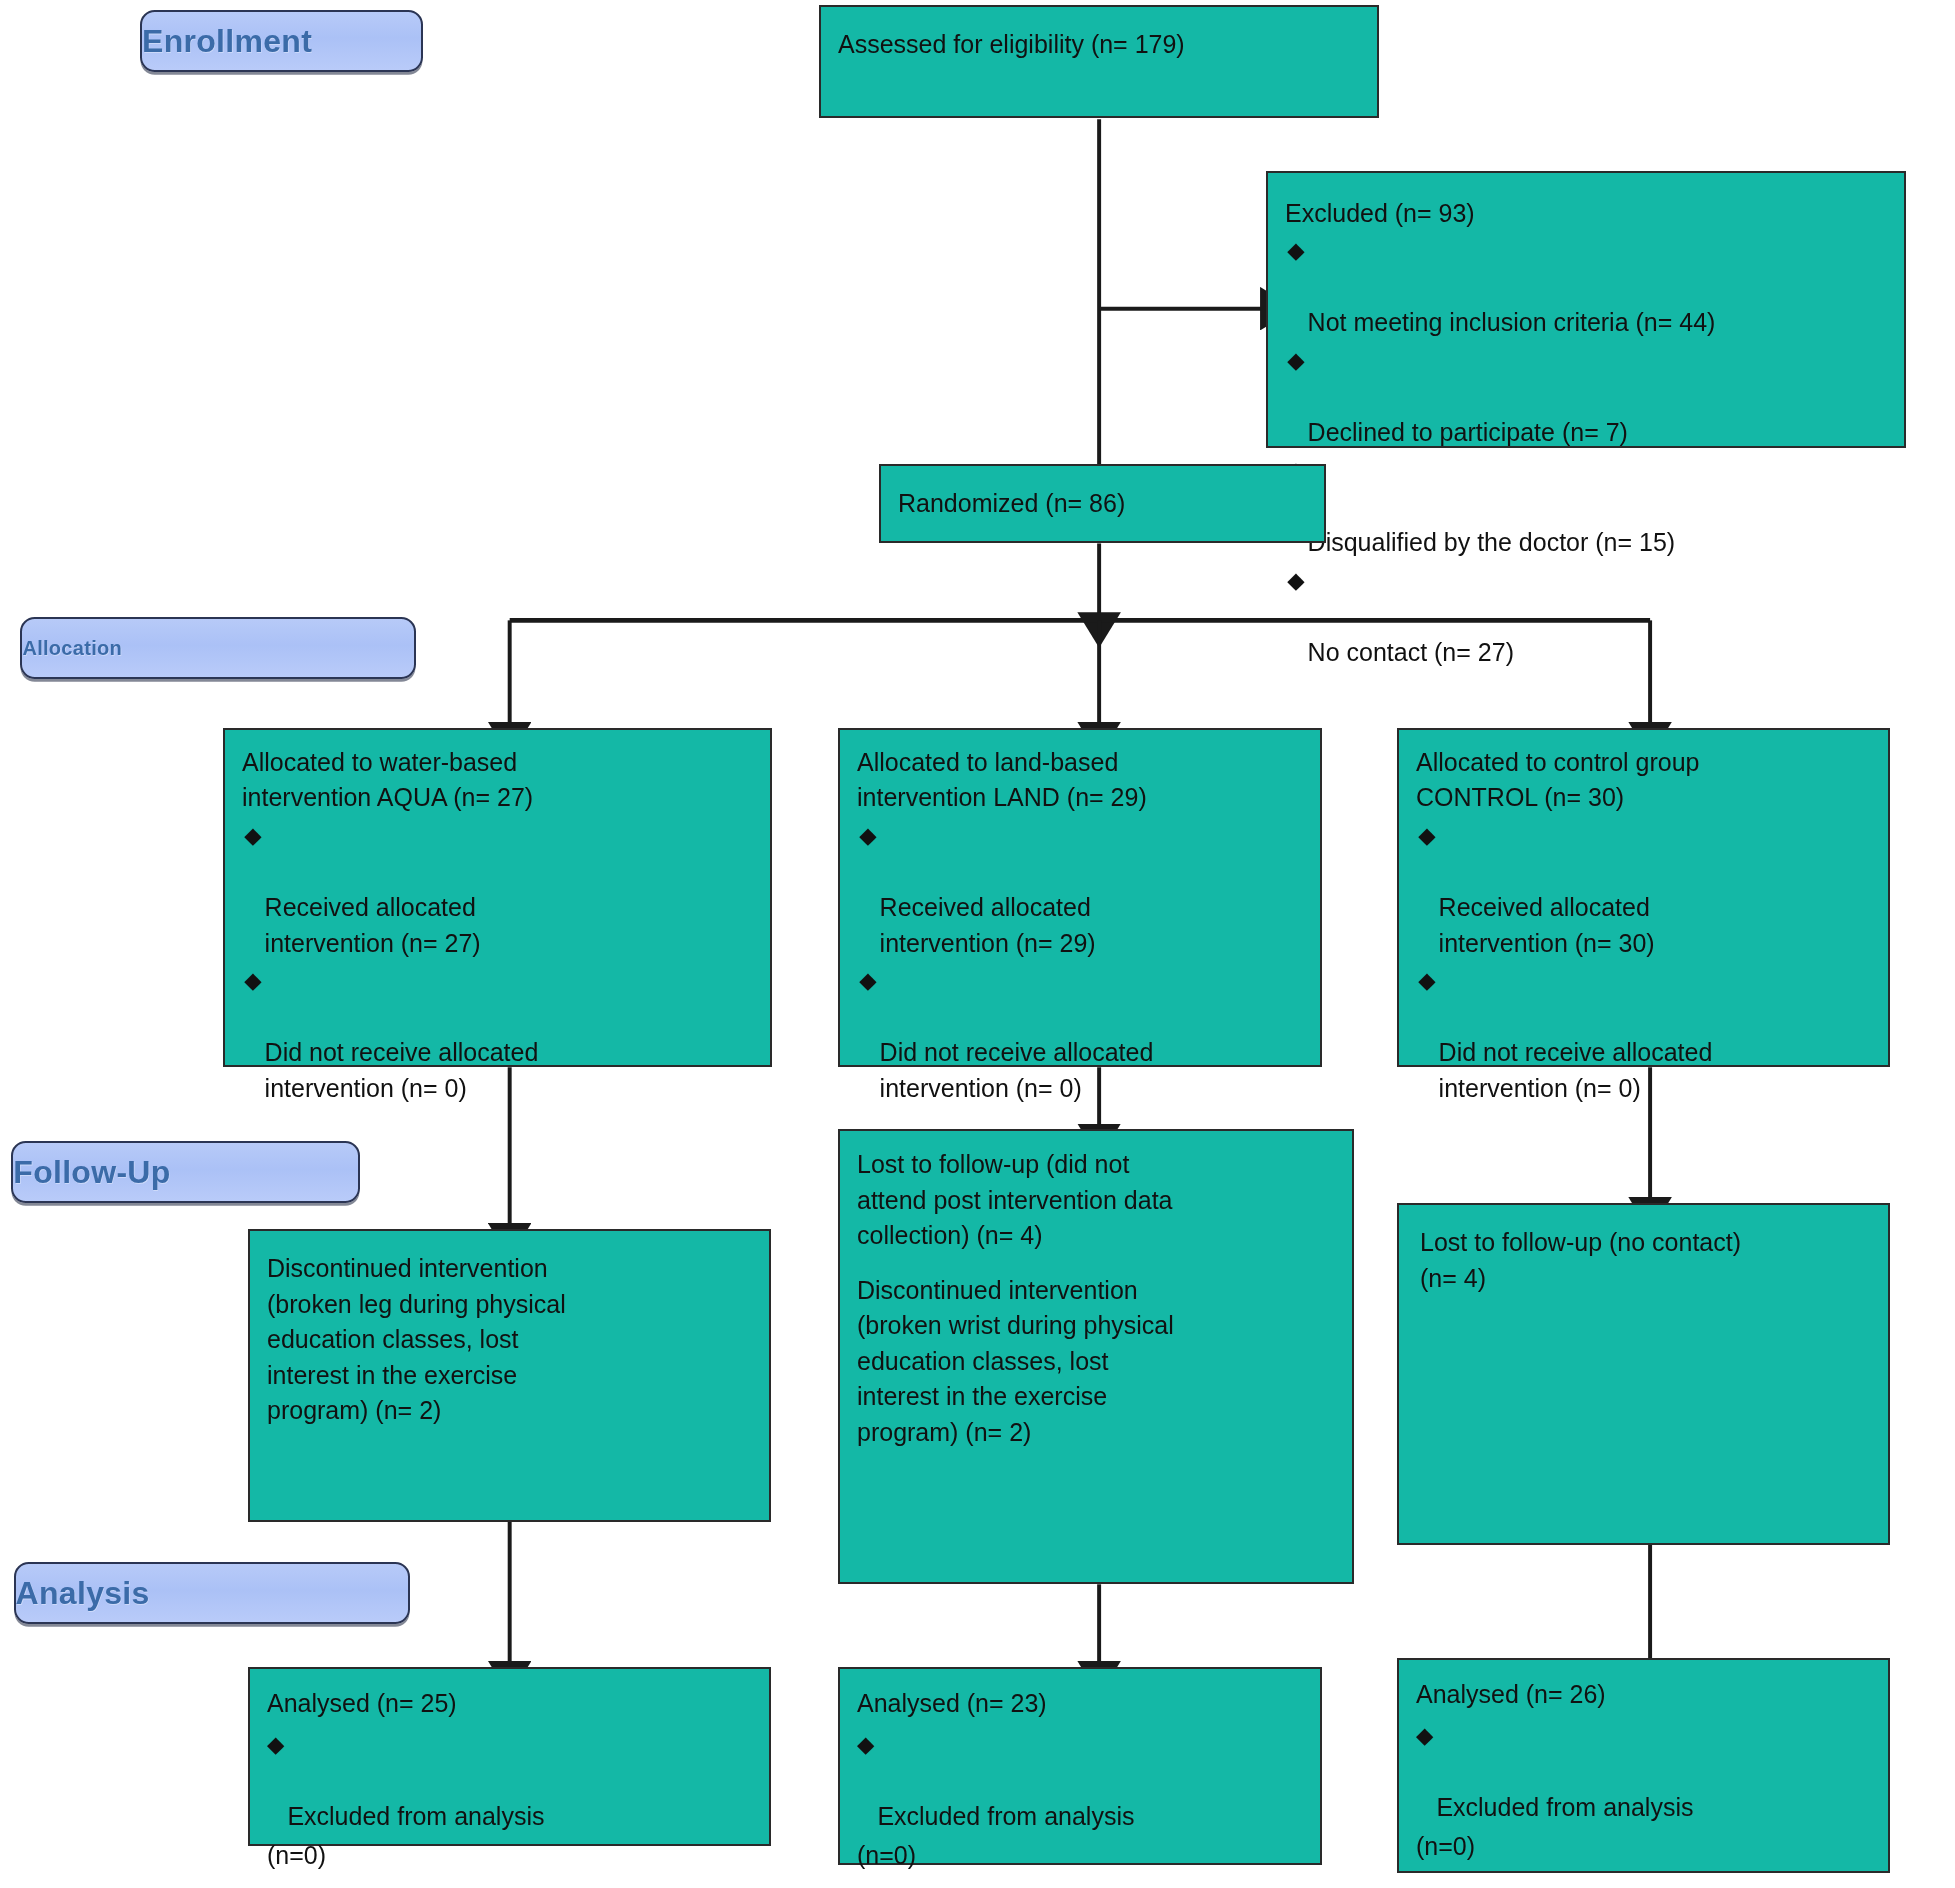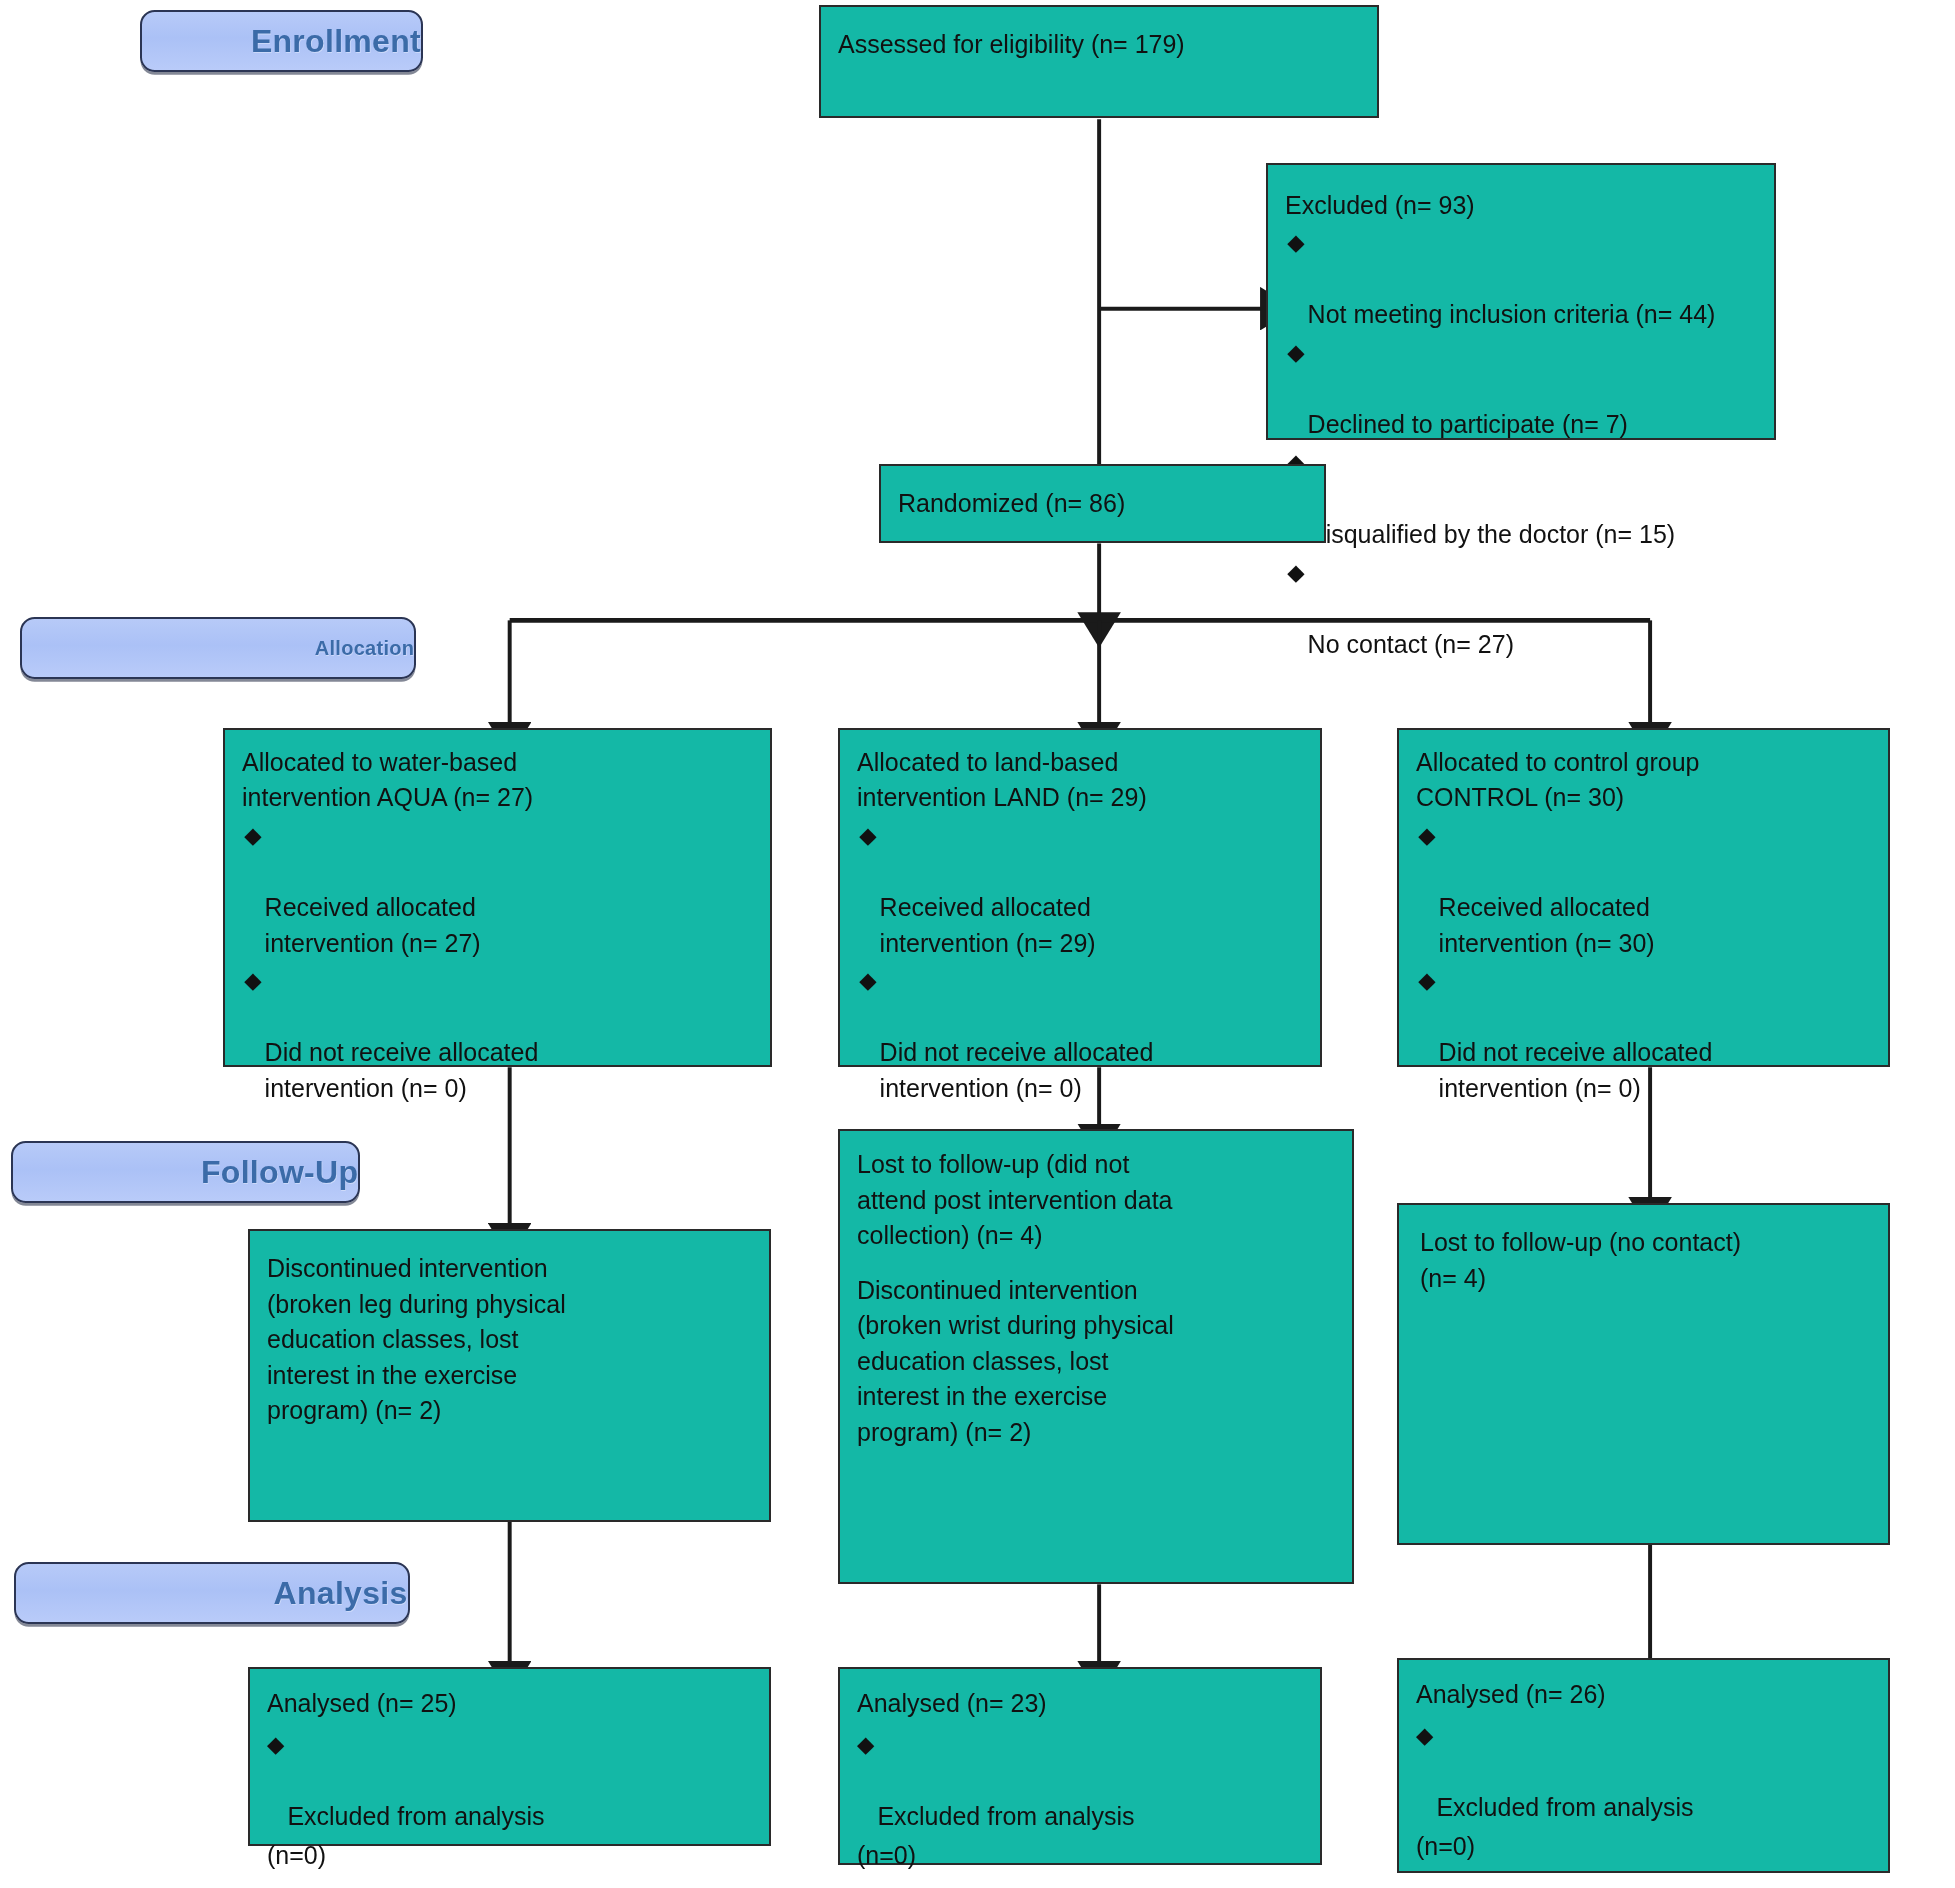--- a/index.html
+++ b/index.html
@@ -31,21 +31,21 @@
 
   
   .phase-label {
     position: absolute;
     box-sizing: border-box;
     background: linear-gradient(to bottom, #b7caf8 0%, #abc1f6 45%, #b9cbf9 100%);
     border: 2.8px solid #2b3554;
     border-radius: 14.7px;
     display: flex;
     align-items: center;
-    justify-content: flex-end;
+    justify-content: flex-start;
     box-shadow: 0 3.4px 0 -0.6px rgba(30,38,64,0.55);
   }
   .phase-label span {
     color: #3b6ba8;
     font-weight: bold;
     letter-spacing: 0.3px;
     text-shadow: 0.6px 0.6px 0 rgba(255,255,255,0.35);
     white-space: nowrap;
   }
 
@@ -150,21 +150,21 @@
   </div>
 
   <div class="phase-label" style="left:13.6px; top:1562px; width:396px; height:62px;">
     <span style="font-size:32px;">Analysis</span>
   </div>
 
   <div class="flow-box" style="left:819px; top:4.5px; width:560px; height:113px; padding-top:20.4px;">
     <p class="bx-title">Assessed for eligibility (n= 179)</p>
   </div>
 
-  <div class="flow-box" style="left:1266px; top:163px; width:510px; height:277px; padding-top:22.6px;">
+  <div class="flow-box" style="left:1266px; top:171px; width:640px; height:277px; padding-top:22.6px;">
     <p class="bx-title">Excluded  (n= 93)</p>
     <ul class="bx-list">
       <li>
         <span class="bullet">◆</span>
         <span>Not meeting inclusion criteria (n= 44)</span>
       </li>
       <li>
         <span class="bullet">◆</span>
         <span>Declined to participate (n= 7)</span>
       </li>

